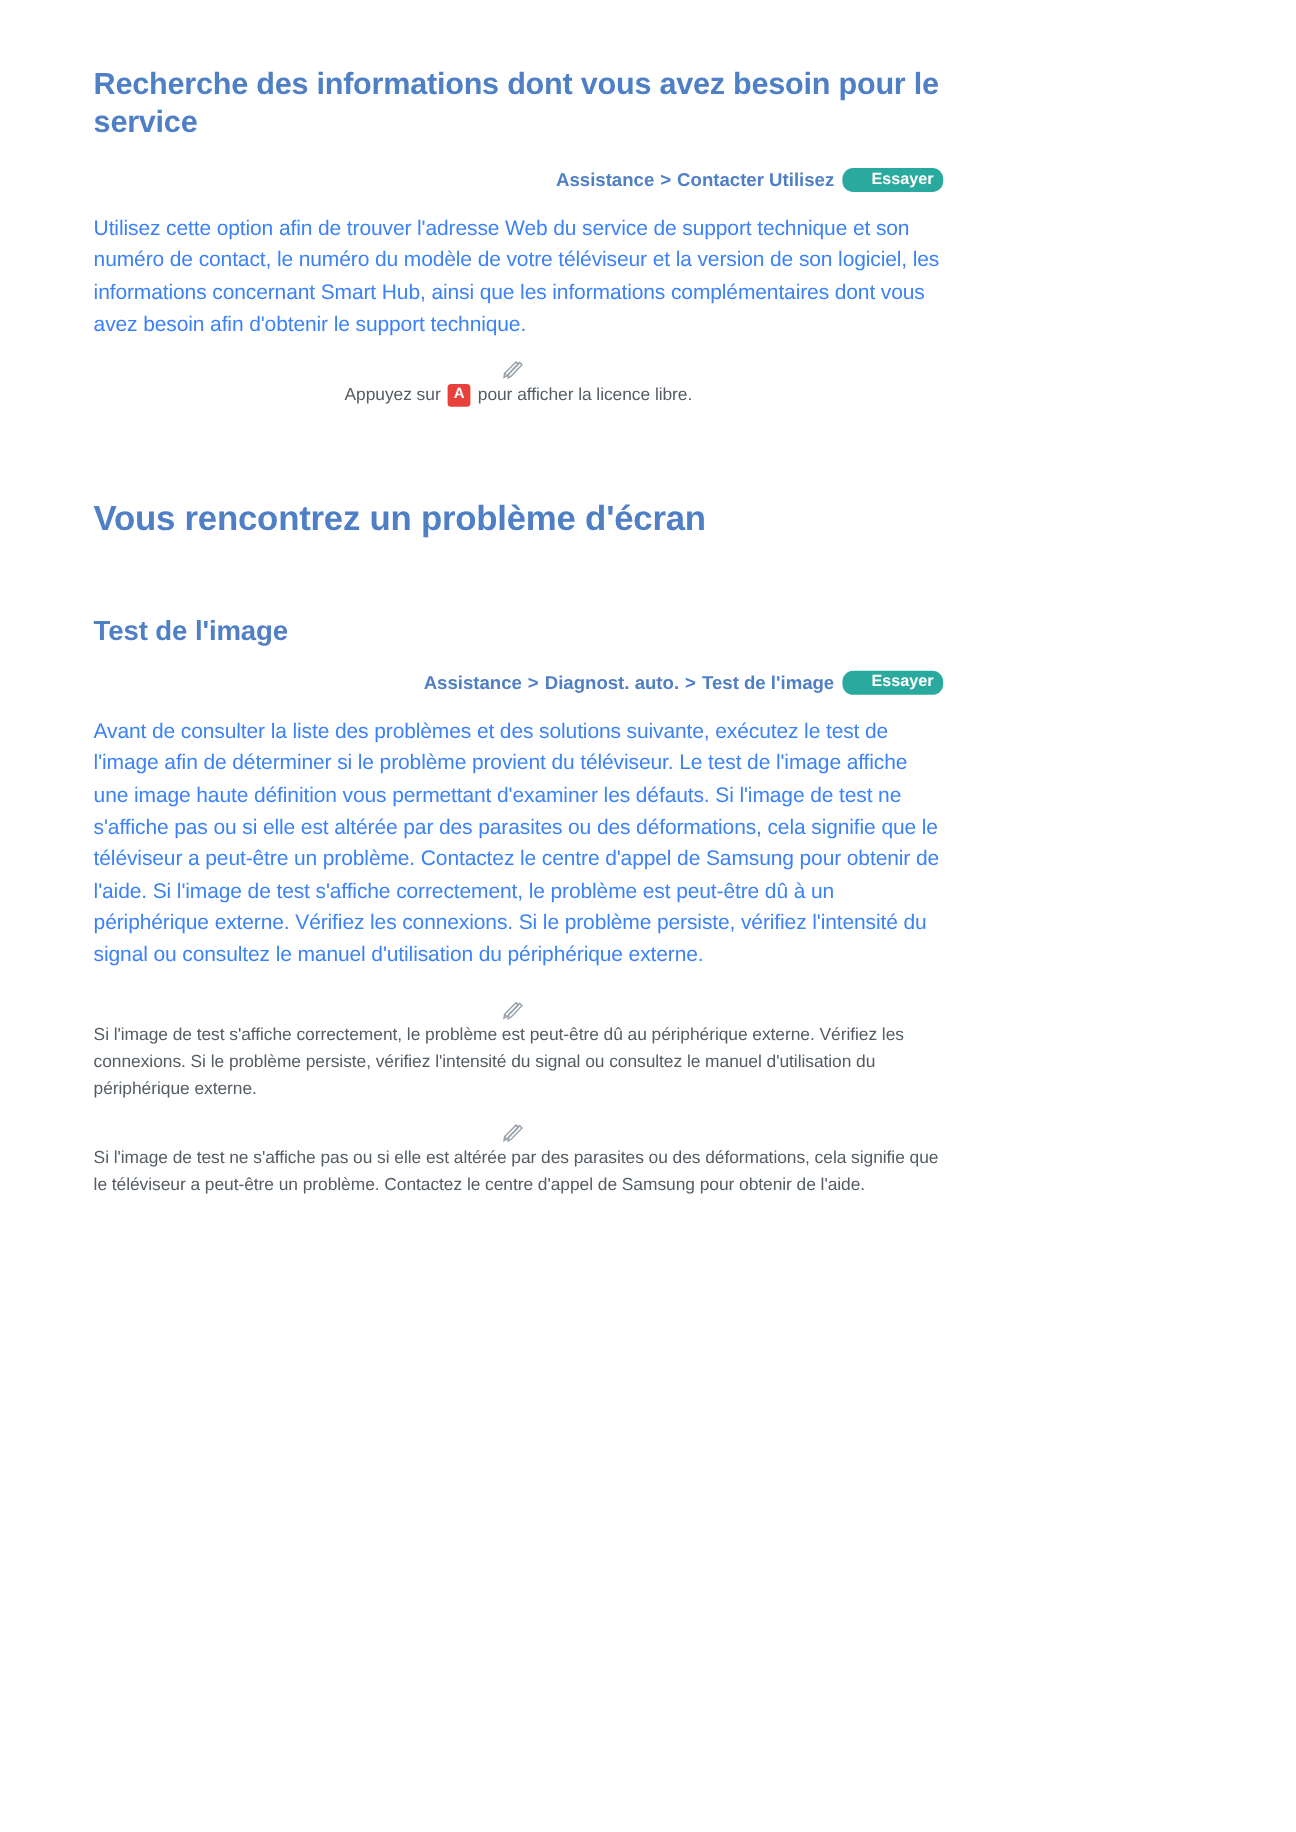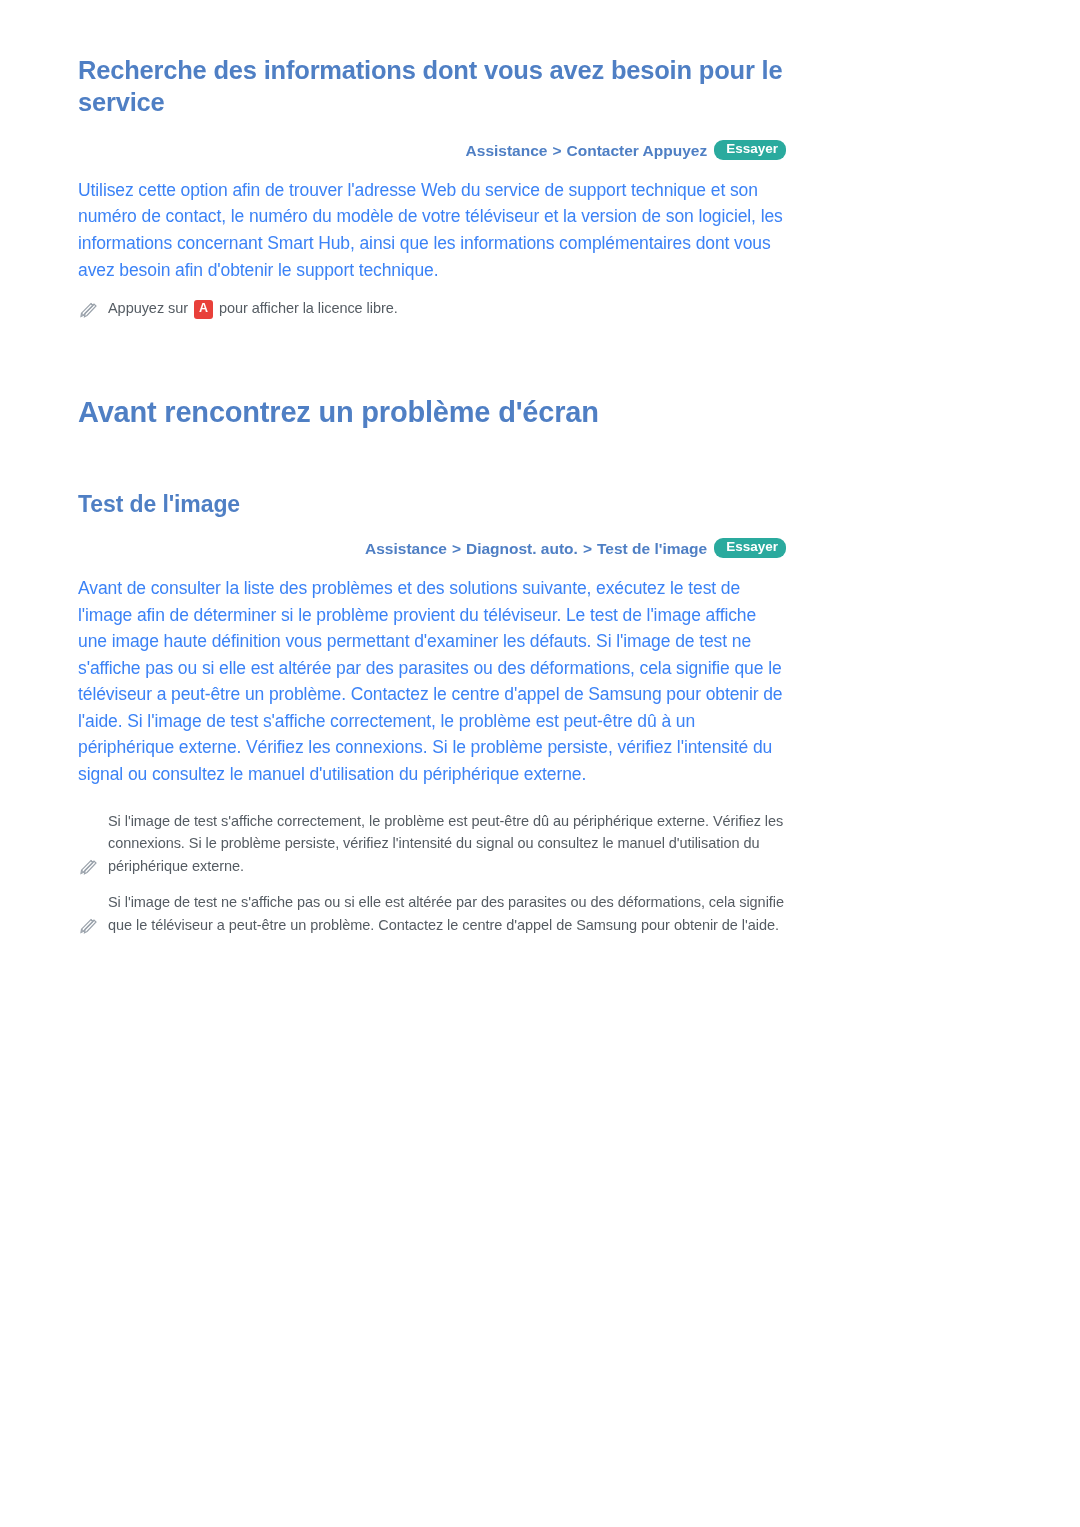--- a/index.html
+++ b/index.html
@@ -65,40 +65,41 @@
   .breadcrumb .crumb-sep {
     margin: 0 5px;
   }
   .essayer-badge {
     display: inline-block;
     background: #2aaa9e;
     color: #ffffff;
     font-size: 13.5px;
     font-weight: bold;
     border-radius: 9px;
-    padding: 1px 8px 2px 12px;
+    padding: 1px 8px 2px 24px;
     margin-left: 7px;
     line-height: 1.25;
     letter-spacing: 0px;
     position: relative;
     top: -1px;
   }
 
   p.body-text {
     font-size: 17.5px;
     line-height: 1.52;
     color: #3b82f6;
     margin: 0;
     letter-spacing: -0.1px;
   }
 
   .note {
     display: flex;
-    align-items: flex-end;
+    align-items: center;
     margin-top: 14px;
+    flex-direction: column;
   }
   .note-icon {
     width: 30px;
     min-width: 30px;
     padding-top: 3px;
     color: #9aa2ab;
     font-size: 15px;
     text-align: left;
   }
   .note-icon svg {
@@ -135,21 +136,21 @@
 </head>
 <body>
 
 <div class="page">
 
   <h1 class="section-title">Recherche des informations dont vous avez besoin pour le service</h1>
 
   <div class="breadcrumb">
     <span>Assistance</span>
     <span class="crumb-sep">&gt;</span>
-    <span>Contacter Appuyez</span>
+    <span>Contacter Utilisez</span>
     <span class="essayer-badge">Essayer</span>
   </div>
 
   <p class="body-text">Utilisez cette option afin de trouver l'adresse Web du service de support technique et son numéro de contact, le numéro du modèle de votre téléviseur et la version de son logiciel, les informations concernant Smart Hub, ainsi que les informations complémentaires dont vous avez besoin afin d'obtenir le support technique.</p>
 
   <div class="note">
     <span class="note-icon">
       <svg width="20" height="18" viewBox="0 0 20 18">
         <path d="M3 14.5 L5.5 13.2 L15 3.6 L13 1.6 L3.5 11.2 Z" fill="none" stroke="#9aa2ab" stroke-width="1.2"></path>
         <path d="M13 1.6 L15 3.6" stroke="#9aa2ab" stroke-width="1.2"></path>
@@ -159,21 +160,21 @@
     </span>
     <span class="note-text">
       <span>Appuyez sur</span>
       <span class="key-badge">A</span>
       <span>pour afficher la licence libre.</span>
     </span>
   </div>
 
   <div class="spacer-1"></div>
 
-  <h2 class="big-title">Avant rencontrez un problème d'écran</h2>
+  <h2 class="big-title">Vous rencontrez un problème d'écran</h2>
 
   <div class="spacer-2"></div>
 
   <h3 class="sub-title">Test de l'image</h3>
 
   <div class="breadcrumb">
     <span>Assistance</span>
     <span class="crumb-sep">&gt;</span>
     <span>Diagnost. auto.</span>
     <span class="crumb-sep">&gt;</span>

